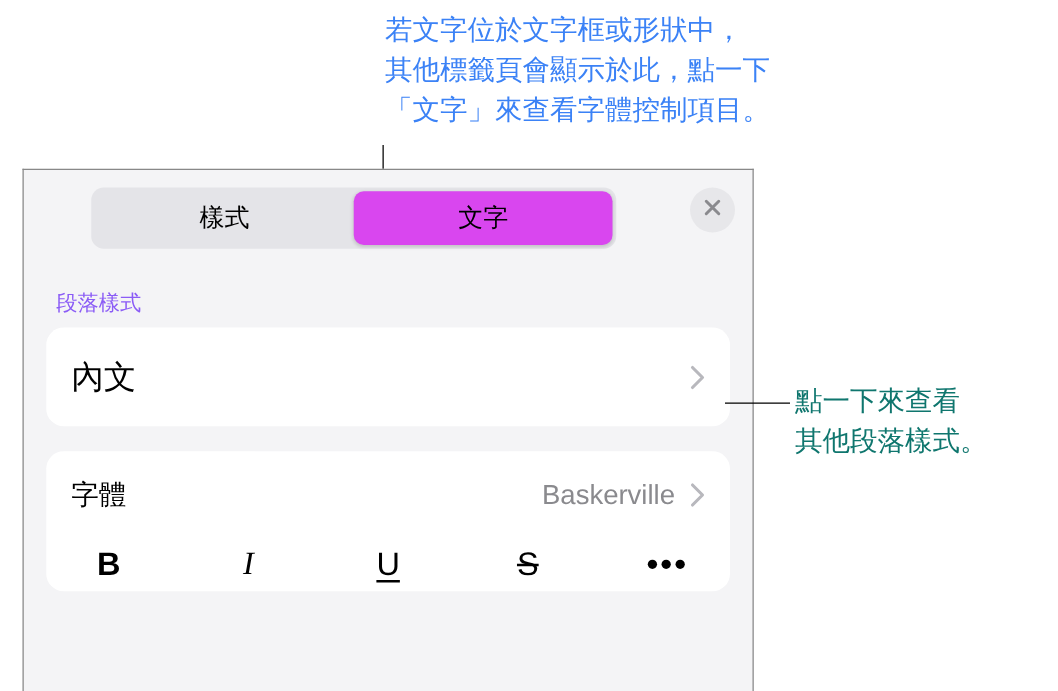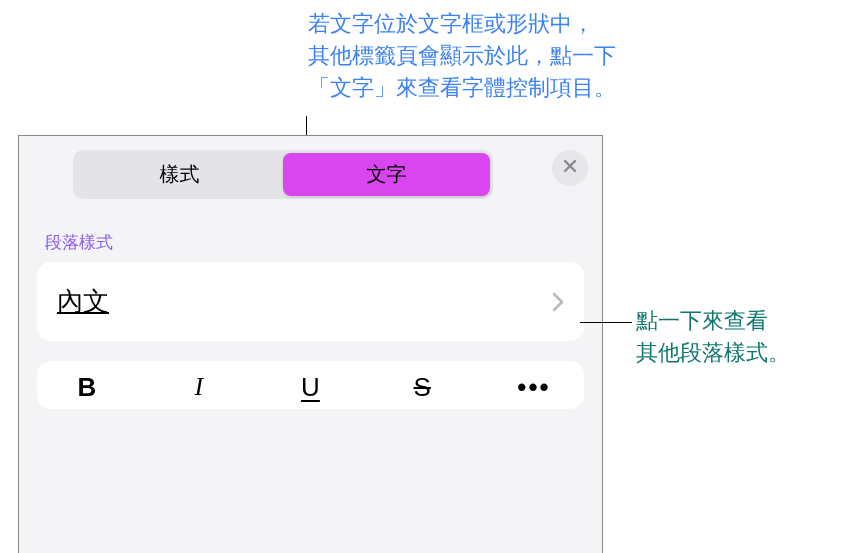--- a/index.html
+++ b/index.html
@@ -93,21 +93,20 @@
       background: #fff;
       margin: 0 18px 20px 18px;
       border-radius: 14px;
       overflow: hidden;
     }
     .row {
       display: flex;
       align-items: center;
       padding: 22px 20px;
       justify-content: space-between;
-      text-decoration: underline;
     }
     .row-title {
       font-size: 26px;
       color: #000;
     }
     .chevron {
       display: flex;
       align-items: center;
     }
     .chevron svg {
@@ -207,20 +206,31 @@
       <div class="row-title">內文</div>
       <div class="chevron">
         <svg viewBox="0 0 12 20">
             <path d="M2 2 L10 10 L2 18" stroke="#b8b8bd" stroke-width="2.5" stroke-linecap="round" stroke-linejoin="round" fill="none"></path>
           </svg>
       </div>
     </div>
   </div>
 
   <div class="card">
+    <div class="font-row">
+      <div class="font-label">字體</div>
+      <div class="font-value-wrap">
+        <div class="font-value">Baskerville</div>
+        <div class="chevron">
+          <svg viewBox="0 0 12 20">
+              <path d="M2 2 L10 10 L2 18" stroke="#b8b8bd" stroke-width="2.5" stroke-linecap="round" stroke-linejoin="round" fill="none"></path>
+            </svg>
+        </div>
+      </div>
+    </div>
     <div class="style-row">
       <div class="style-btn bold-b">B</div>
       <div class="style-btn italic-i">I</div>
       <div class="style-btn underline-u">U</div>
       <div class="style-btn strike-s">S</div>
       <div class="style-btn more-dots">•••</div>
     </div>
   </div>
 </div>
 

